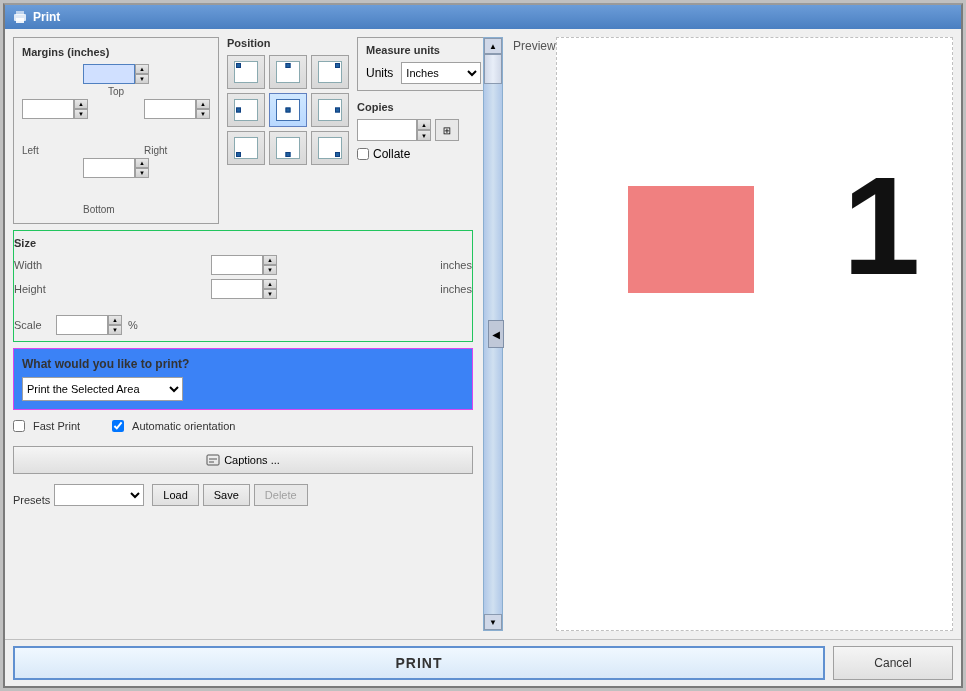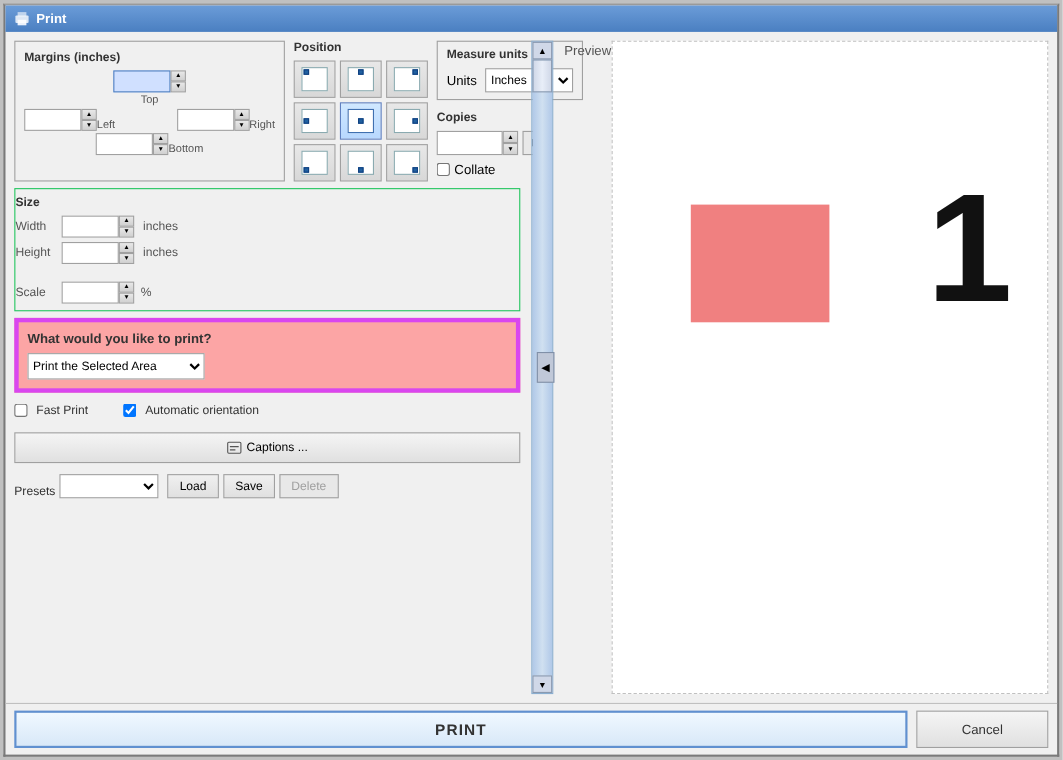--- a/index.html
+++ b/index.html
@@ -101,22 +101,23 @@
       display: flex;
       align-items: center;
       gap: 8px;
     }
     .margin-bot-row {
       display: flex;
       justify-content: center;
     }
     .margin-input-group {
       display: flex;
-      flex-direction: row;
-      align-items: flex-end;
+      flex-direction: column;
+      align-items: flex-start;
+      gap: 24px;
     }
     .margin-label {
       font-size: 10px;
       color: #555;
       margin-top: 2px;
     }
     .spin-input {
       display: flex;
       align-items: center;
     }
@@ -266,35 +267,36 @@
       font-size: 11px;
       border: 1px solid #a0a0a0;
       background: white;
       width: 185px;
     }
     .wh-row {
       display: flex;
       align-items: center;
       gap: 6px;
       margin-top: 4px;
+      justify-content: space-between;
     }
     .wh-label { font-size: 11px; color: #555; width: 36px; }
     .wh-unit { font-size: 11px; color: #555; margin-left: 2px; }
     .scale-row {
       display: flex;
       align-items: center;
       gap: 6px;
       margin-top: 16px;
     }
     .scale-label { font-size: 11px; color: #555; width: 36px; }
     .scale-unit { font-size: 11px; color: #555; }
 
     .yellow-box {
-      background: #fca5a5;
-      border: 4px solid #d946ef;
+      background: #3b82f6;
+      border: 1px solid #d946ef;
       padding: 8px;
     }
     .yellow-question {
       font-size: 12px;
       font-weight: bold;
       color: #333;
       margin-bottom: 6px;
     }
     select.area-select {
       flex: 1;

